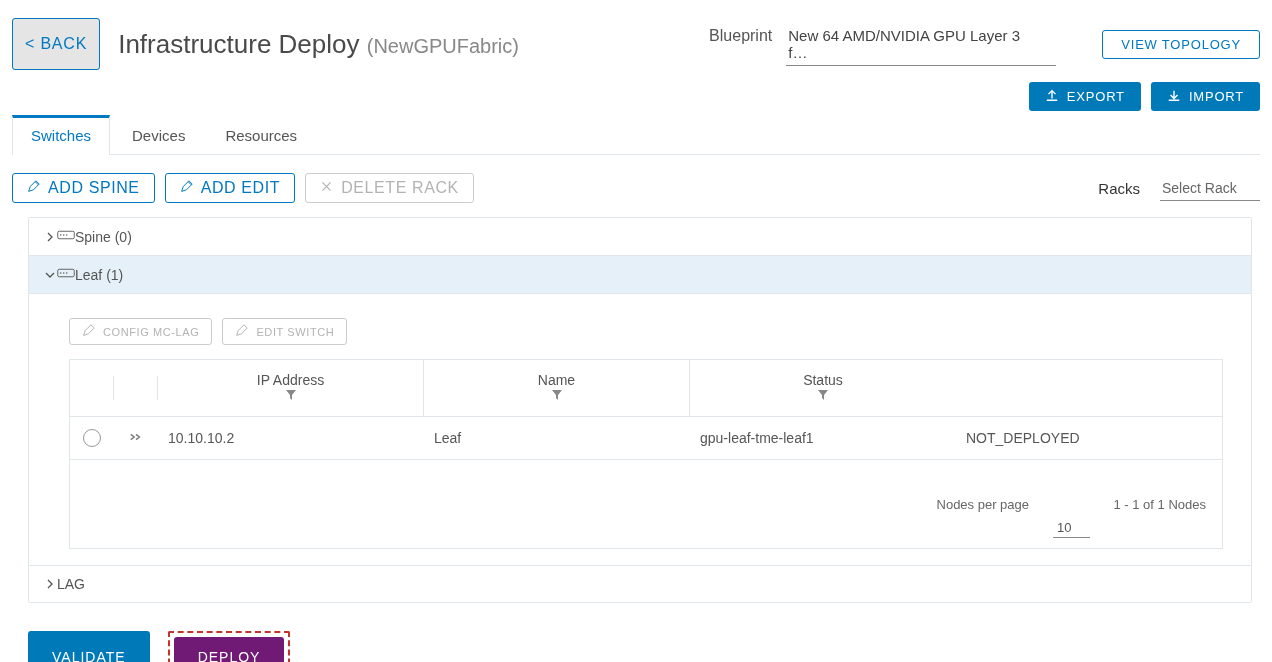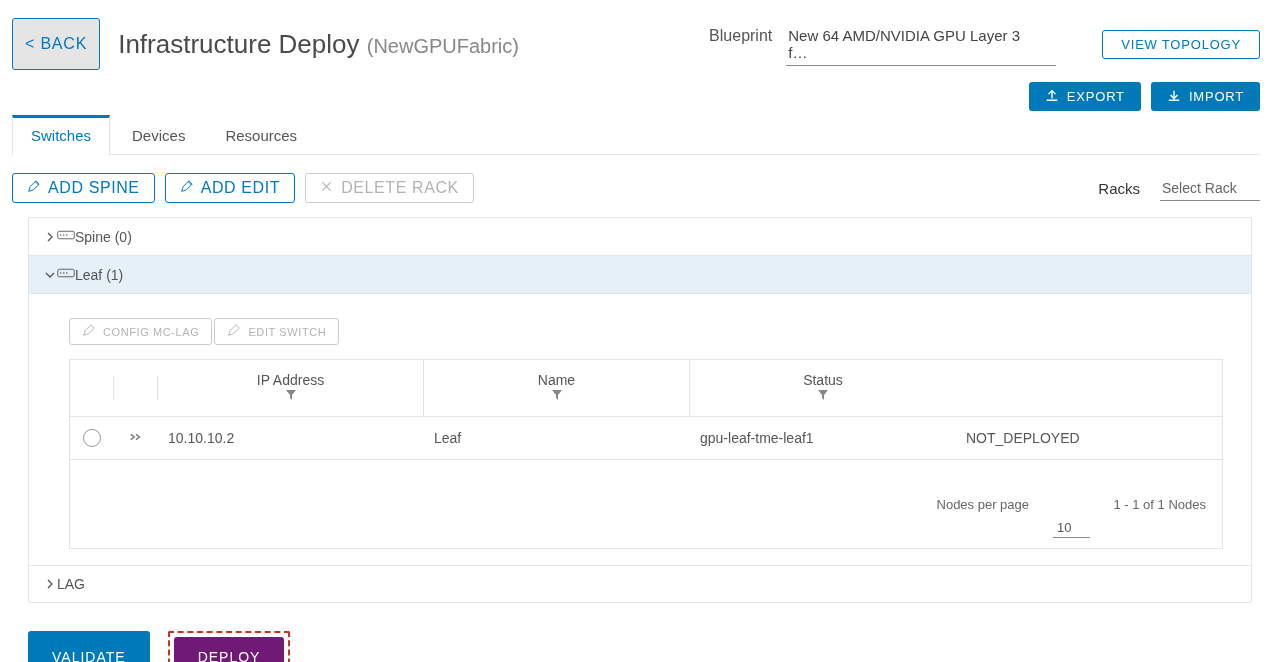--- a/index.html
+++ b/index.html
@@ -192,21 +192,21 @@
   .caret svg { width: 10px; height: 10px; }
   .dev-icon svg { width: 18px; height: 14px; }
 
   
   .leaf-body {
     padding: 24px 28px 16px 40px;
     border-bottom: 1px solid var(--border-light);
   }
   .leaf-actions {
     display: flex;
-    gap: 2px;
+    gap: 10px;
     margin-bottom: 14px;
   }
   .leaf-actions .tool-btn { font-size: 11px; padding: 5px 12px; }
 
   
   .tbl {
     border: 1px solid var(--border-light);
     width: 100%;
   }
   .tbl .thead, .tbl .trow {

